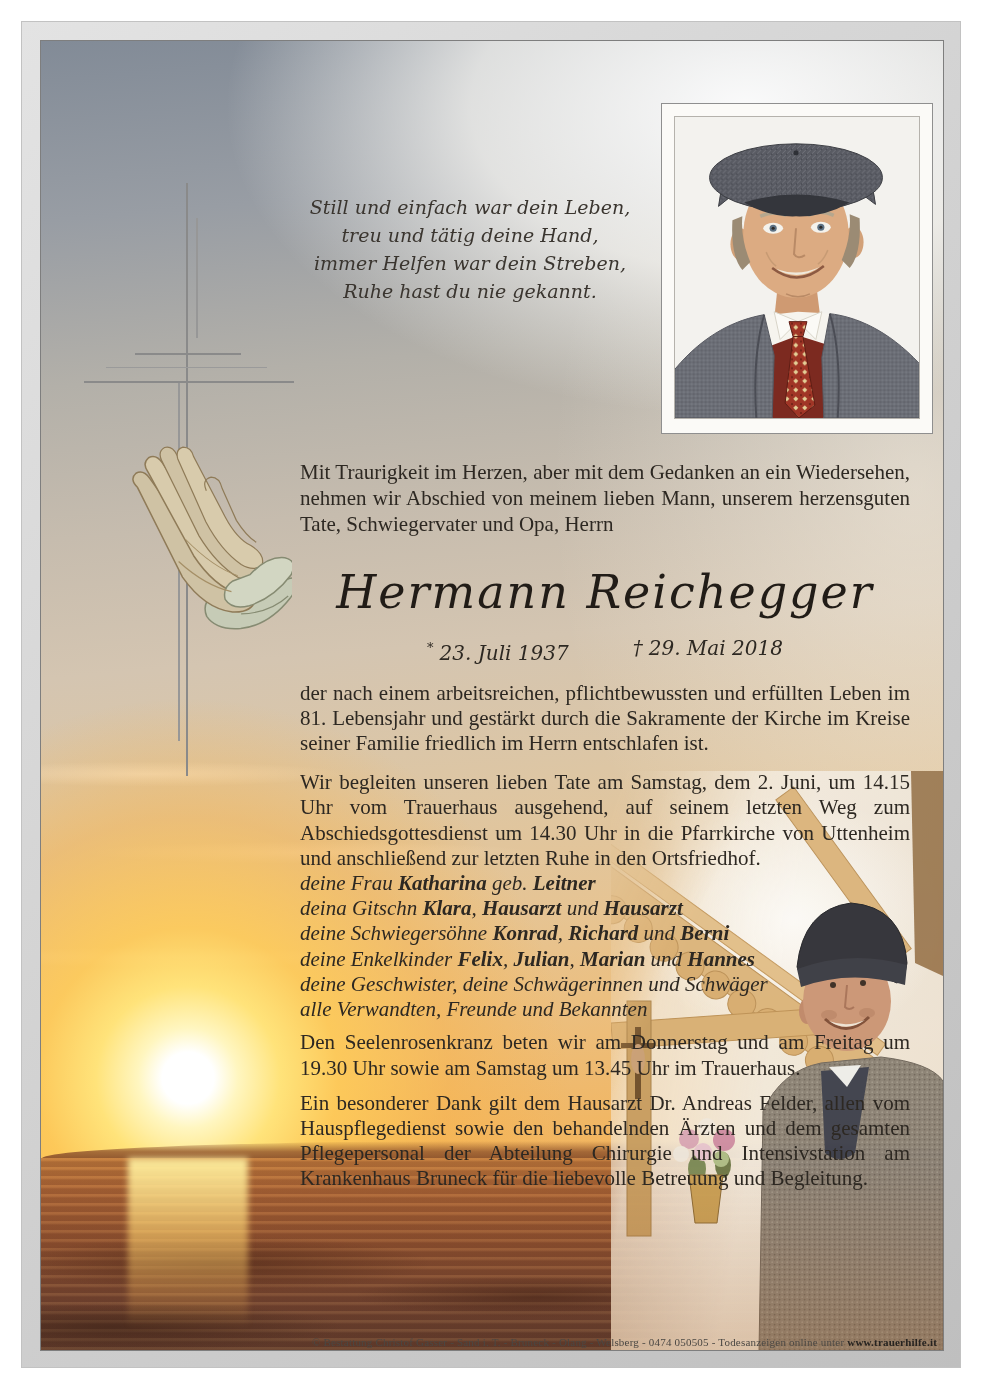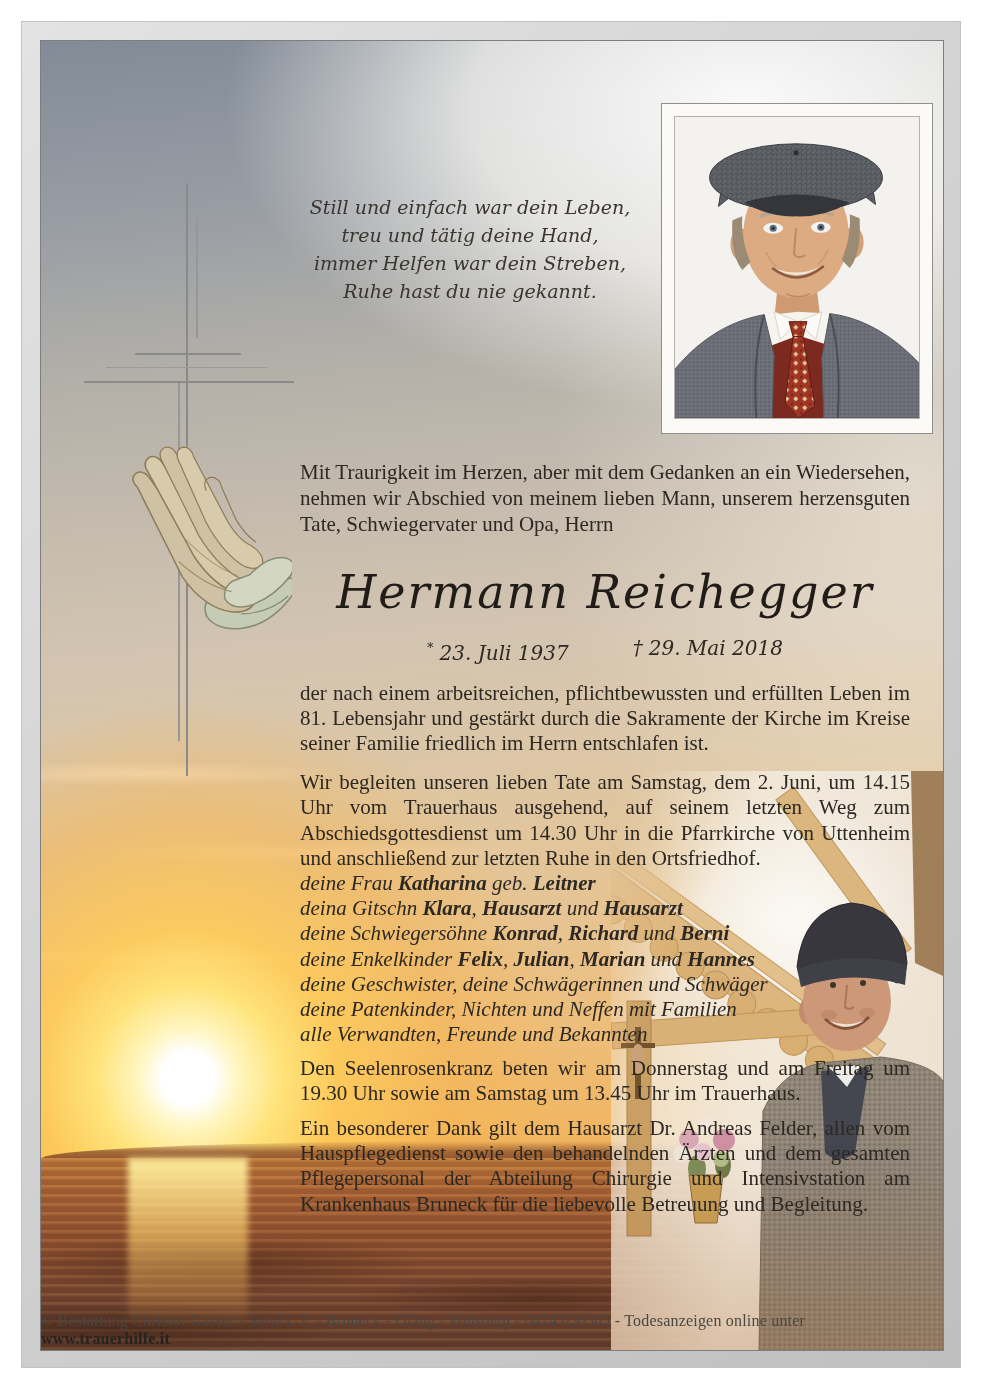--- a/index.html
+++ b/index.html
@@ -72,21 +72,21 @@
   .sym-birth{font-size:13px;vertical-align:super;margin-right:6px;}
   .sym-death{margin-right:6px;}
   .p-life{margin-top:16px !important;}
   .p-funeral{margin-top:14px !important;}
   .mourning-header{margin-top:10px;}
   .mourner-line span{white-space:pre-wrap;font-style:italic;}
   .b{font-weight:bold;}
   .p-places{margin-top:8px !important;text-align:left !important;}
   .p-rosary{margin-top:8px !important;}
   .p-thanks{margin-top:10px !important;}
-  .footer{position:absolute;right:6px;bottom:2px;font-size:16px;color:#4a4743;letter-spacing:.2px;}
+  .footer{position:absolute;right:6px;bottom:2px;font-size:11px;color:#4a4743;letter-spacing:.2px;}
   .footer .site{font-weight:bold;color:#262320;}
 </style>
 </head>
 <body>
 
 <div class="page">
   <div class="card">
     <div class="content">
 
       <div class="bg">
@@ -266,21 +266,20 @@
           <span><span class="sym-death">†</span><span>29. Mai 2018</span></span>
         </div>
         <p class="p-life">der nach einem arbeitsreichen, pflichtbewussten und erfüllten Leben im 81. Lebensjahr und gestärkt durch die Sakramente der Kirche im Kreise seiner Familie friedlich im Herrn entschlafen ist.</p>
         <p class="p-funeral">Wir begleiten unseren lieben Tate am Samstag, dem 2. Juni, um 14.15 Uhr vom Trauerhaus ausgehend, auf seinem letzten Weg zum Abschiedsgottesdienst um 14.30 Uhr in die Pfarrkirche von Uttenheim und anschließend zur letzten Ruhe in den Ortsfriedhof.</p>
         <div>
             <div class="mourner-line"><span>deine Frau </span><span class="b">Katharina</span><span> geb. </span><span class="b">Leitner</span></div>
             <div class="mourner-line"><span>deina Gitschn </span><span class="b">Klara</span><span>, </span><span class="b">Hausarzt</span><span> und </span><span class="b">Hausarzt</span></div>
             <div class="mourner-line"><span>deine Schwiegersöhne </span><span class="b">Konrad</span><span>, </span><span class="b">Richard</span><span> und </span><span class="b">Berni</span></div>
             <div class="mourner-line"><span>deine Enkelkinder </span><span class="b">Felix</span><span>, </span><span class="b">Julian</span><span>, </span><span class="b">Marian</span><span> und </span><span class="b">Hannes</span></div>
             <div class="mourner-line"><span>deine Geschwister, deine Schwägerinnen und Schwäger</span></div>
-            <div class="mourner-line"><span>deine Patenkinder, Nichten und Neffen mit Familien</span></div>
             <div class="mourner-line"><span>alle Verwandten, Freunde und Bekannten</span></div>
           </div>
         <p class="p-rosary">Den Seelenrosenkranz beten wir am Donnerstag und am Freitag um 19.30 Uhr sowie am Samstag um 13.45 Uhr im Trauerhaus.</p>
         <p class="p-thanks">Ein besonderer Dank gilt dem Hausarzt Dr. Andreas Felder, allen vom Hauspflegedienst sowie den behandelnden Ärzten und dem gesamten Pflegepersonal der Abteilung Chirurgie und Intensivstation am Krankenhaus Bruneck für die liebevolle Betreuung und Begleitung.</p>
 
       </div>
 
       <div class="footer">
         <span>© Bestattung Christof Gasser - Sand i. T. - Bruneck - Olang - Welsberg - 0474 050505 - Todesanzeigen online unter </span><span class="site">www.trauerhilfe.it</span>
       </div>

